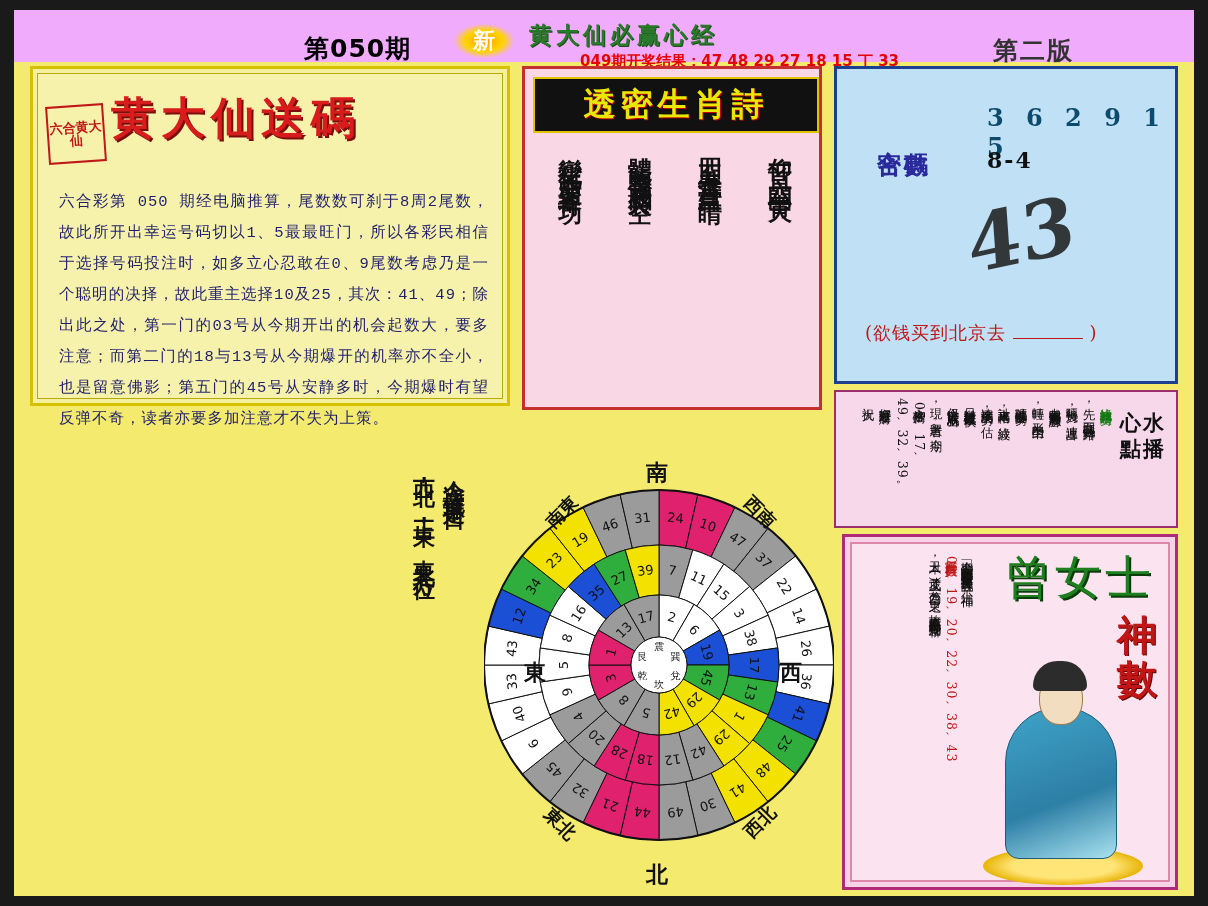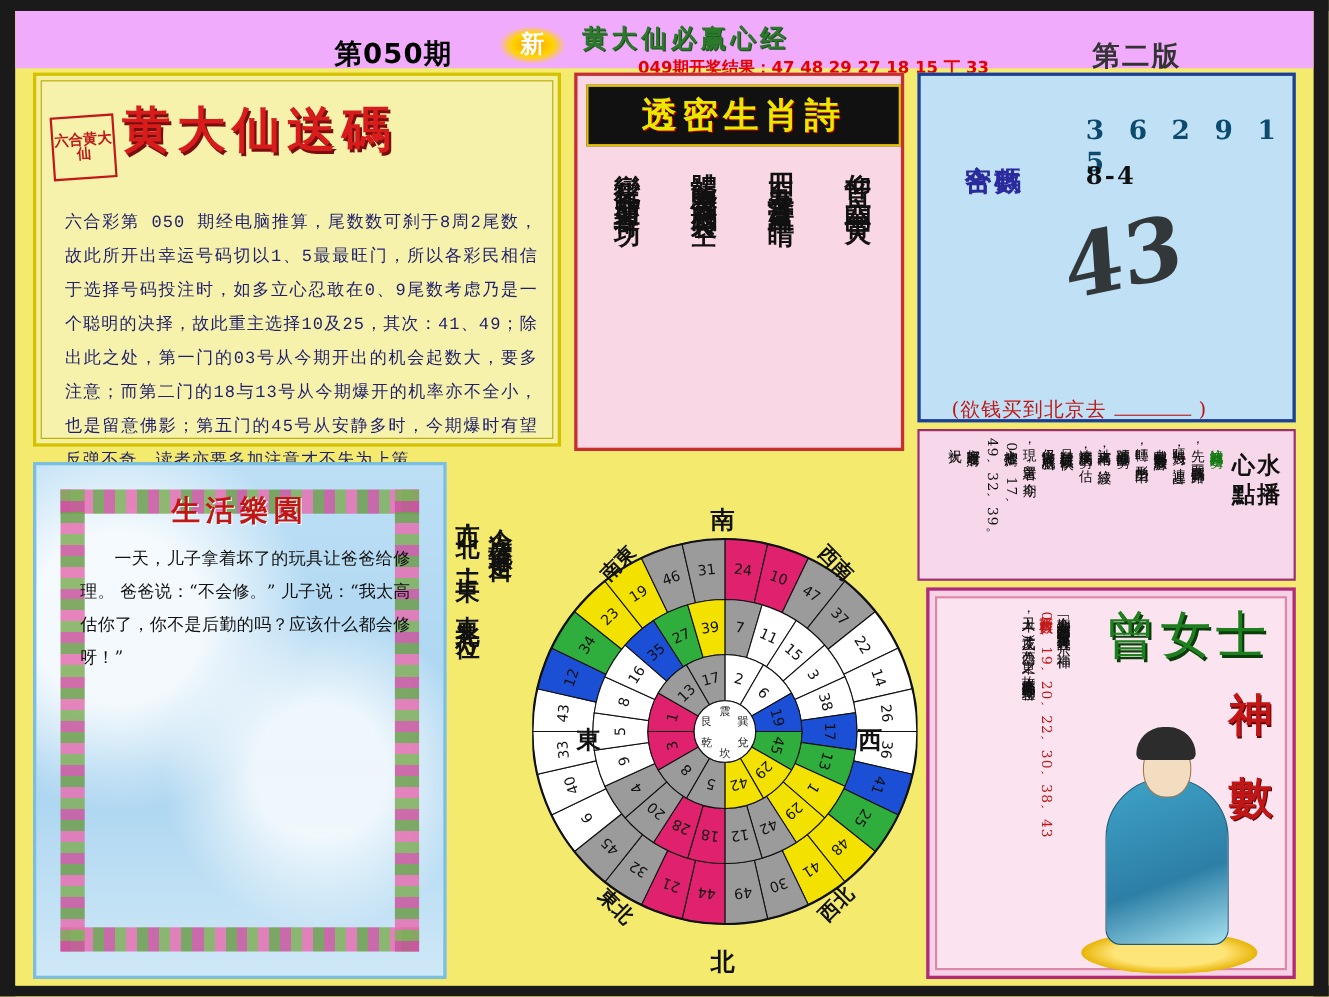--- a/index.html
+++ b/index.html
@@ -125,21 +125,21 @@
   #sum-val{left:150px;top:78px;color:#111;font-size:22px;letter-spacing:2px;}
   .scrawl{
     position:absolute;left:130px;top:120px;
     font-family:"DejaVu Serif","Liberation Serif",serif;
     font-size:78px;color:#1a1a1a;transform:rotate(-12deg) skewX(-8deg);
     font-weight:bold;opacity:.85;
   }
   .code-note{
     position:absolute;left:28px;top:252px;width:300px;
     font-family:"DejaVu Serif","Liberation Serif",serif;
-    font-size:18px;color:#c01616;letter-spacing:1px;margin-top:39px;
+    font-size:18px;color:#c01616;letter-spacing:1px;
   }
   .code-note .blank{display:inline-block;width:70px;border-bottom:1px solid #c01616;}
 
   
   #box-xinshui{
     left:820px;top:380px;width:344px;height:138px;
     background:#f7d8ea;border:2px solid #9a2f6d;
   }
   .xs-title{
     position:absolute;right:10px;top:18px;
@@ -230,21 +230,21 @@
   .zeng-title{
     position:absolute;right:20px;top:10px;
     font-family:"DejaVu Serif","Liberation Serif",serif;
     font-size:46px;font-weight:normal;color:#1d7f1d;letter-spacing:4px;
     text-shadow:2px 2px 0 #0a3d0a;
   }
   .zeng-sub{
     position:absolute;right:16px;top:76px;width:44px;
     font-family:"DejaVu Serif","Liberation Serif",serif;
     font-size:40px;font-weight:bold;color:#c01616;
-    line-height:75px;text-align:center;
+    line-height:44px;text-align:center;
     text-shadow:1px 1px 0 #600;
   }
   .zeng-cols{
     position:absolute;left:10px;top:14px;width:120px;height:330px;
     display:flex;flex-direction:row-reverse;gap:0px;
   }
   .zeng-col{
     writing-mode:vertical-rl;
     font-family:"DejaVu Serif","Liberation Serif",serif;
     font-size:12.5px;line-height:16px;color:#111;letter-spacing:1px;
@@ -339,30 +339,20 @@
       <div class="xs-col">仍會以驚人成就出</div>
       <div class="xs-col">現，留意者，今期</div>
       <div class="xs-col">心水推薦05、17、</div>
       <div class="xs-col">49、32、39。</div>
       <div class="xs-col">家好運發財！</div>
       <div class="xs-col">祝大</div>
     </div>
     <div class="xs-title">心水點播</div>
   </div>
 
-  <div class="box" id="box-life">
-    <div class="floral">
-      <div class="edge top"></div>
-      <div class="edge bottom"></div>
-      <div class="edge left"></div>
-      <div class="edge right"></div>
-    </div>
-    <div class="life-title">生活樂園</div>
-    <div class="life-body">一天，儿子拿着坏了的玩具让爸爸给修理。 爸爸说：“不会修。” 儿子说：“我太高估你了，你不是后勤的吗？应该什么都会修呀！”</div>
-  </div>
 
   <div class="dir-text">
     <div class="dir-col">今次攬珠是日：</div>
     <div class="dir-col">西北，正東，東北方位。</div>
   </div>
 
   <div id="wheel-wrap">
     <div class="wheel-label wl-n">南</div>
     <div class="wheel-label wl-s">北</div>
     <div class="wheel-label wl-e">東</div>

